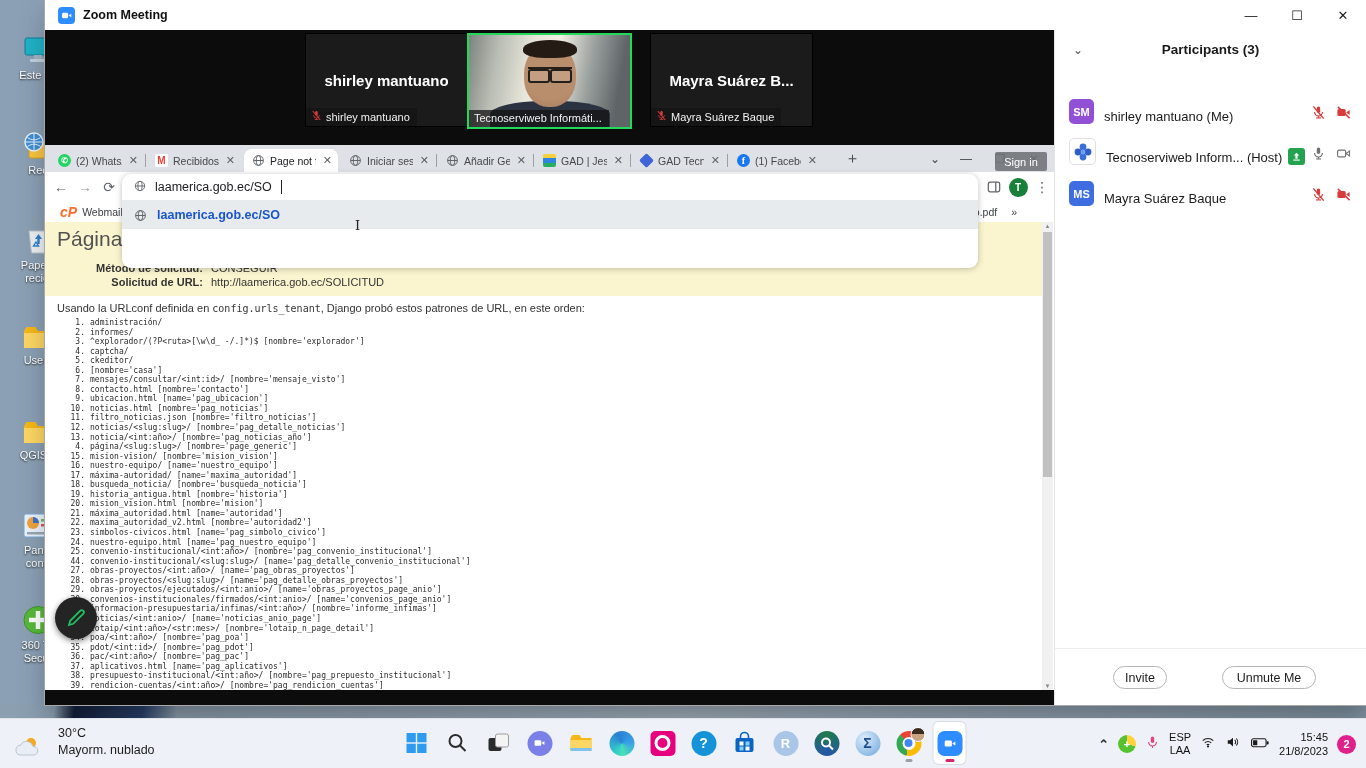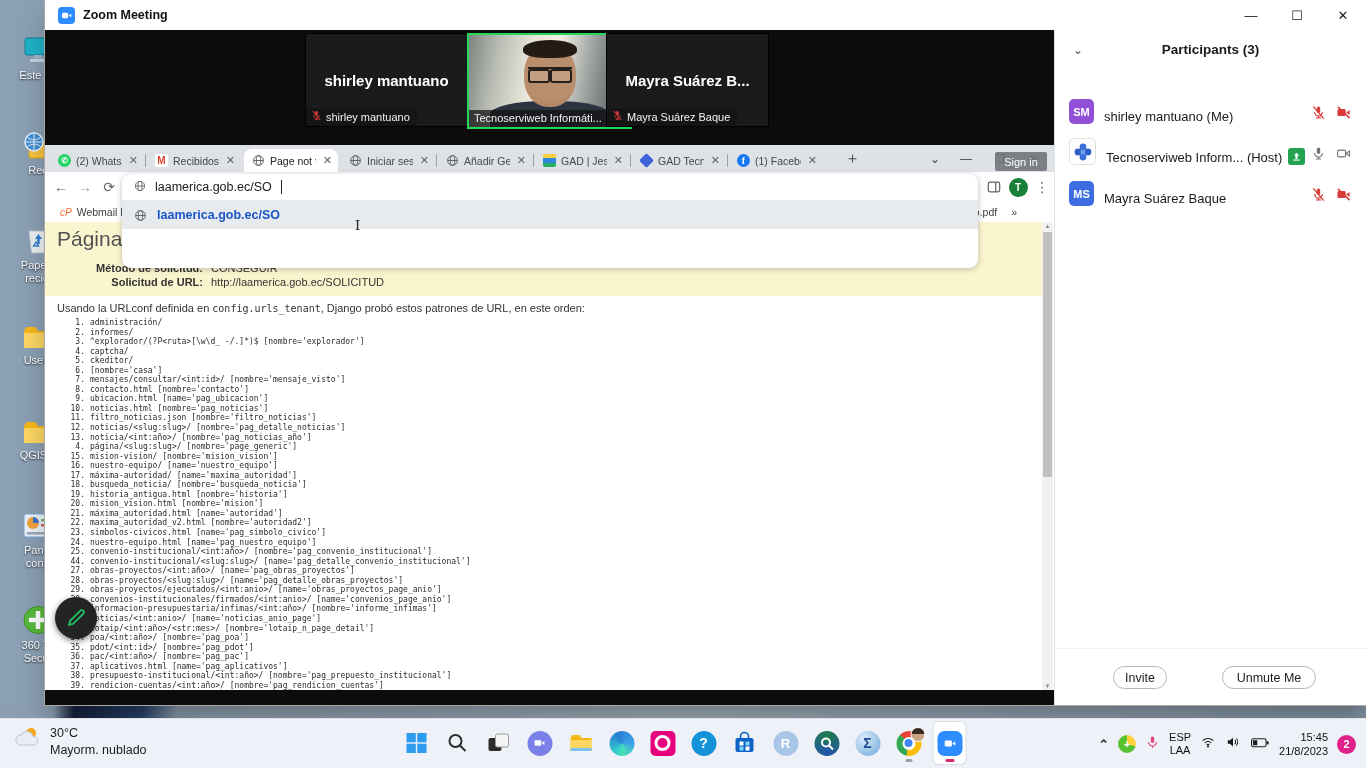--- a/index.html
+++ b/index.html
@@ -74,21 +74,21 @@
     box-shadow:0 1px 6px rgba(32,33,36,.28);z-index:30;}
   #omnirow{height:26px;display:flex;align-items:center;padding:0 12px;gap:9px;}
   #omnitext{font-size:12.5px;color:#202124;}
   .caret{display:inline-block;width:1px;height:14px;background:#202124;vertical-align:-2px;}
   #omnidivider{height:1px;background:#e8eaed;margin:0 0;}
   .sug{height:28px;display:flex;align-items:center;gap:10px;padding:0 12px;font-size:12.5px;color:#3c4043;}
   .sug.sel{background:#e8ebee;}
   .sug .stxt.url{color:#1a56c9;font-weight:700;}
   #bookbar{position:absolute;left:0;top:57px;right:0;height:20px;background:#fff;display:flex;align-items:center;
     font-size:10.5px;color:#3c4043;}
-  .cpic{color:#ff6c2c;font-weight:400;font-style:italic;font-size:10px;margin:0 5px 0 15px;}
+  .cpic{color:#ff6c2c;font-weight:700;font-style:italic;font-size:14px;margin:0 5px 0 15px;}
   #bookright{margin-left:auto;display:flex;align-items:center;gap:14px;margin-right:38px;}
 
   #pagecontent{position:absolute;left:0;top:77px;width:997px;height:468px;background:#fff;overflow:hidden;}
   #summary{position:absolute;left:0;top:0;width:100%;height:74px;background:#fbf5cf;}
   #pageheading{position:absolute;left:12px;top:5px;font-size:21px;color:#525252;font-weight:400;}
   .sumrow{position:absolute;left:0;font-size:11px;color:#333;}
   .sumrow .slabel{display:inline-block;width:158px;text-align:right;font-weight:700;}
   .sumrow .sval{margin-left:8px;}
   #intro{position:absolute;left:12px;top:80px;font-size:11px;color:#333;}
   #intro code{font-family:"DejaVu Sans Mono",monospace;font-size:10px;}
@@ -116,21 +116,21 @@
   .pname{font-size:13px;color:#1a1a1a;margin-left:10px;white-space:nowrap;}
   .sharebadge{width:17px;height:17px;border-radius:3px;background:#23a34f;display:inline-flex;align-items:center;
     justify-content:center;margin-left:6px;}
   .pright{margin-left:auto;display:flex;align-items:center;gap:9px;}
   .pfoot{position:absolute;left:0;bottom:0;width:100%;height:56px;border-top:1px solid #efefef;}
   .pbtn{position:absolute;top:17px;height:23px;border:1px solid #b5b5b5;border-radius:12px;background:#fff;
     font-size:12.5px;color:#1a1a1a;display:flex;align-items:center;justify-content:center;box-sizing:border-box;}
 
   
   #taskbar{position:absolute;left:0;top:718px;width:1366px;height:50px;background:#eef2f8;border-top:1px solid #dfe3e8;}
-  #weather{position:absolute;left:14px;top:6px;display:flex;align-items:flex-start;gap:8px;}
+  #weather{position:absolute;left:14px;top:6px;display:flex;align-items:flex-end;gap:16px;}
   #weather .wtxt{font-size:12.5px;color:#1b1b1b;line-height:17px;}
   #appicons{position:absolute;left:50%;top:3px;transform:translateX(-50%);display:flex;gap:9px;}
   .cell{width:32px;height:42px;display:flex;flex-direction:column;align-items:center;justify-content:center;
     border-radius:5px;position:relative;}
   .cell.active{background:#fff;box-shadow:0 0 0 1px #d8dde3;}
   .runbar{position:absolute;bottom:2px;width:7px;height:3px;border-radius:2px;background:#9aa0a6;}
   .runbar.zoom{background:#d6276e;width:9px;}
   .appic{width:25px;height:25px;display:flex;align-items:center;justify-content:center;border-radius:5px;
     font-weight:700;color:#fff;}
   #tray{position:absolute;right:10px;top:0;height:50px;display:flex;align-items:center;gap:9px;}
@@ -256,21 +256,21 @@
               <div class="vhair"></div>
               <div class="vglass">
                 <i></i>
                 <i></i>
               </div>
             </div>
             <div class="blabel">
               <span>Tecnoserviweb Informáti...</span>
             </div>
           </div>
-          <div class="tile" style="left:561px">
+          <div class="tile" style="left:605px">
             <div class="cname">Mayra Suárez B...</div>
             <div class="blabel">
               <span><svg viewBox="0 0 16 16" width="11" height="11">
                   <rect x="6.2" y="1.5" width="3.6" height="7" rx="1.8" fill="#d93b3b"></rect>
                   <path d="M3.8 7.5a4.2 4.2 0 0 0 8.4 0" fill="none" stroke="#d93b3b" stroke-width="1.2"></path>
                   <line x1="8" y1="11.8" x2="8" y2="13.6" stroke="#d93b3b" stroke-width="1.2"></line>
                   <line x1="5.4" y1="13.8" x2="10.6" y2="13.8" stroke="#d93b3b" stroke-width="1.2"></line>
                   <line x1="2.5" y1="1.5" x2="13.5" y2="14.5" stroke="#d93b3b" stroke-width="1.5"></line>
                 </svg></span>
               <span>Mayra Suárez Baque</span>

